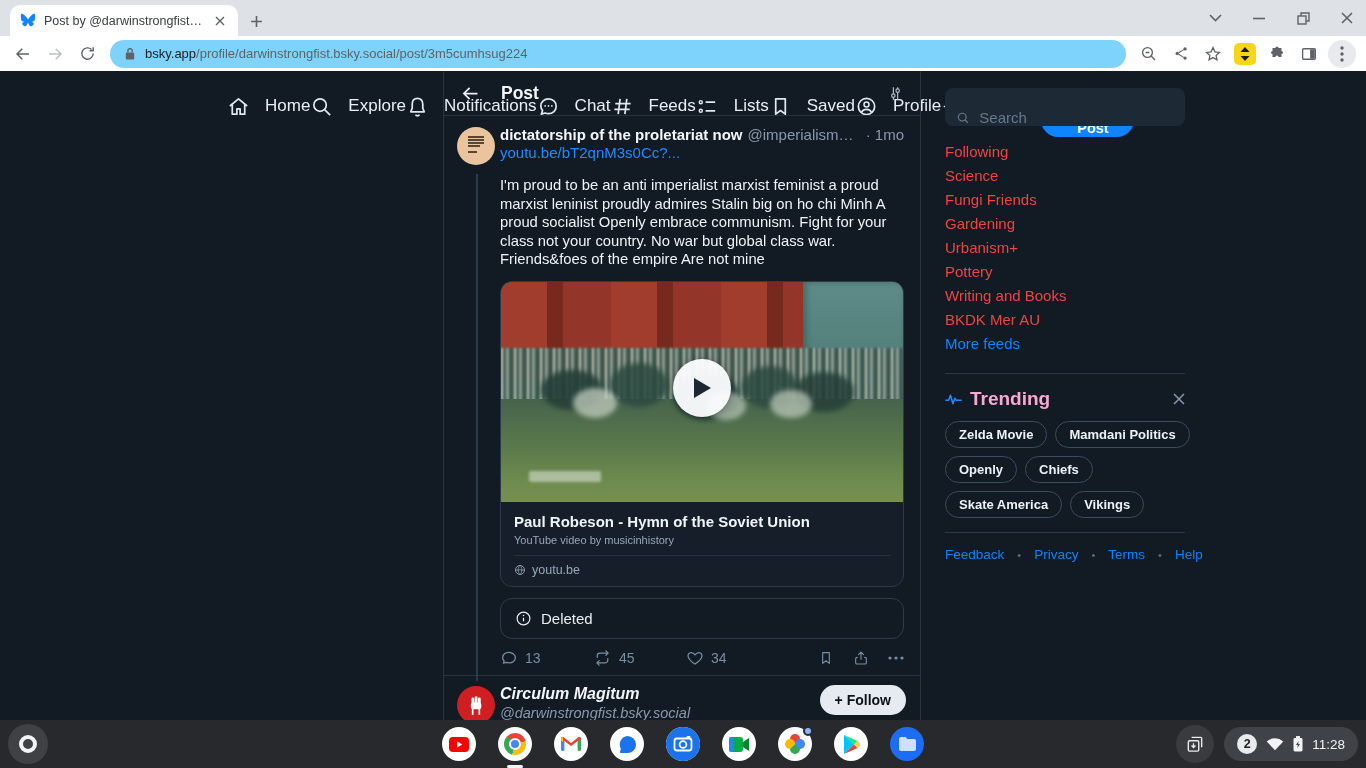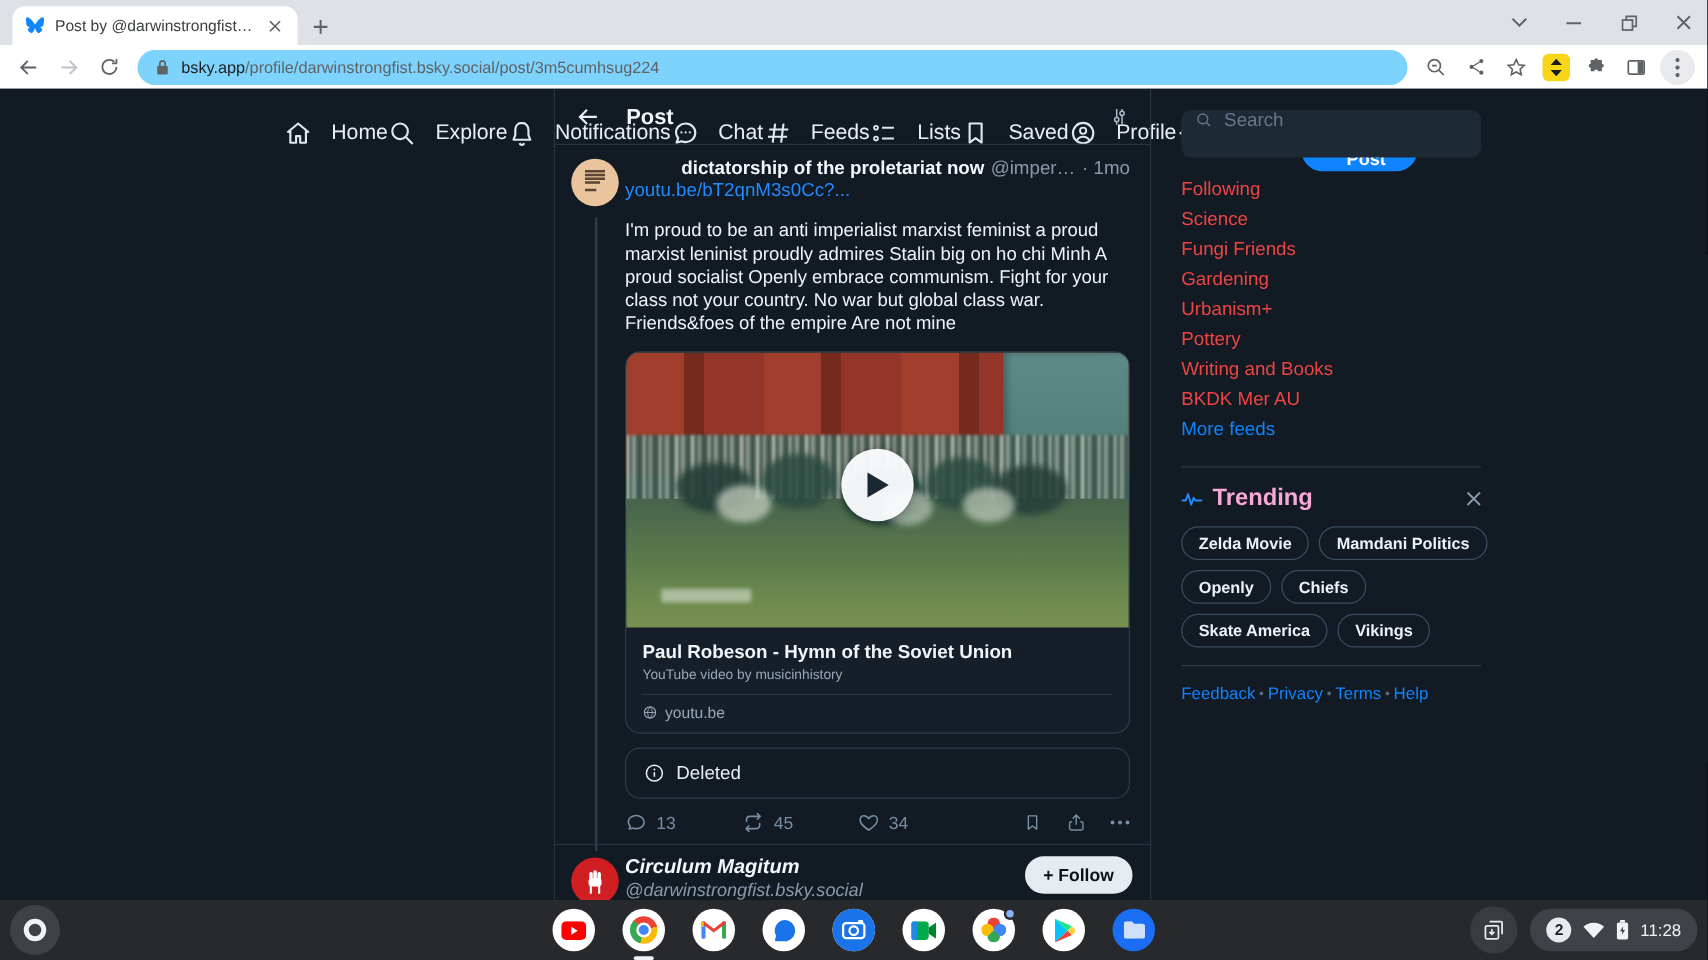--- a/index.html
+++ b/index.html
@@ -42,21 +42,21 @@
   .centercol { width:478px; flex-shrink:0; border-left:1px solid #27333f; border-right:1px solid #27333f; display:flex; flex-direction:column; overflow:hidden; }
   .post-hd { height:45px; flex-shrink:0; display:flex; align-items:center; gap:20px; padding:0 16px; border-bottom:1px solid #27333f; }
   .post-hd-title { color:#f3f6fa; font-size:17.5px; font-weight:700; flex:1; }
   .icbtn { color:#aebbcb; display:flex; align-items:center; justify-content:center; cursor:pointer; }
 
   .post1 { position:relative; padding:10px 16px 8px 56px; }
   .thread-line { position:absolute; left:32px; top:58px; bottom:-6px; width:2px; background:#2c3b4a; }
   .p1-avatar { position:absolute; left:13px; top:11px; width:38px; height:38px; border-radius:50%; background:#e9c49c; overflow:hidden; }
   .p1-avatar i { position:absolute; left:11px; display:block; width:16px; height:1.5px; background:#5a4633; }
   .byline { display:flex; align-items:baseline; gap:5px; white-space:nowrap; overflow:hidden; font-size:15px; }
-  .byline .nm { color:#f3f6fa; font-weight:700;margin-left:45px; }
+  .byline .nm { color:#f3f6fa; font-weight:700; }
   .byline .hd { color:#8999ab; overflow:hidden; text-overflow:ellipsis; }
   .byline .age { color:#8999ab; }
   .postlink { color:#208bfe; font-size:15px; margin-top:1px; cursor:pointer; }
   .body1 { margin-top:15px; color:#eef3f8; font-size:14.8px; line-height:18.6px; }
 
   .embed { margin-top:12px; border:1px solid #2c3b4a; border-radius:12px; overflow:hidden; background:#151e29; cursor:pointer; }
   .thumb { position:relative; height:220px; overflow:hidden; background:#4c6b52; }
   .thumb > div, .thumb > i { position:absolute; }
   .th-sky { inset:0 0 55% 0; background:repeating-linear-gradient(90deg,#a03d2c 0 46px,#762a1e 46px 62px,#933629 62px 110px); }
   .th-bld { right:0; top:0; width:25%; height:54%; background:linear-gradient(180deg,#5e8b88 0%,#517e78 70%,#4a6e66 100%); box-shadow:inset 3px 0 6px rgba(0,0,0,.25); }
@@ -79,32 +79,32 @@
   .post2 { position:relative; padding:9px 16px 0 16px; }
   .p2-avatar { position:absolute; left:13px; top:10px; width:38px; height:38px; border-radius:50%; background:#cf1f23; display:flex; align-items:center; justify-content:center; }
   .p2-head { padding-left:40px; min-height:40px;font-style:italic; }
   .p2-name { color:#f3f6fa; font-size:16px; font-weight:700; }
   .p2-handle { color:#8999ab; font-size:14.5px; margin-top:2px; }
   .followbtn { position:absolute; right:14px; top:9px; background:#e6ebf2; color:#0c1117; font-size:14px; font-weight:600; border-radius:17px; padding:7px 15px; cursor:pointer; }
 
   
   .rightcol { flex:1; padding:17px 0 0 24px; }
   .rc-inner { width:240px; }
-  .searchbox { width:240px; height:38px; background:#1e2936; border-radius:8px; display:flex; align-items:flex-start; padding:0 11px; gap:9px; }
+  .searchbox { width:240px; height:38px; background:#1e2936; border-radius:8px; display:flex; align-items:flex-end; padding:0 11px; gap:9px; }
   .searchbox input { background:transparent; border:none; outline:none; color:#dfe7f0; font-size:15px; width:100%; font-family:"Liberation Sans",sans-serif; }
   .searchbox input::placeholder { color:#66788d; }
   .feeds { margin-top:17px; display:flex; flex-direction:column; }
   .feedlink { color:#ef4444; font-size:15px; height:24px; cursor:pointer; }
   .morefeeds { color:#1083fe; font-size:15px; height:24px; margin-top:0px; cursor:pointer; }
   .rc-div { border-top:1px solid #2b3846; margin:14px 0; width:240px; }
   .trend-hd { display:flex; align-items:center; gap:8px; }
   .trend-title { color:#f9a8d4; font-size:19px; font-weight:700; flex:1; }
   .pills { margin-top:11px; width:246px; display:flex; flex-wrap:wrap; gap:8px 8px; }
   .pill { border:1px solid #3b4d61; border-radius:14px; height:27px; display:flex; align-items:center; padding:0 13px; color:#edf2f8; font-size:13px; font-weight:700; cursor:pointer; white-space:nowrap; }
-  .footlinks { display:flex; align-items:center; gap:3px; font-size:13.5px; }
+  .footlinks { display:flex; align-items:center; gap:13px; font-size:13.5px; }
   .footlinks a { color:#1083fe; text-decoration:none; cursor:pointer; }
   .footlinks .dot { color:#5a6b7d; font-size:11px; }
 
   
   .shelf { height:48px; background:#28292c; display:flex; align-items:center; padding:0 8px; flex-shrink:0; position:relative; }
   .launcher { width:40px; height:40px; border-radius:50%; background:#404144; display:flex; align-items:center; justify-content:center; cursor:pointer; }
   .launcher i { width:18px; height:18px; border-radius:50%; border:4px solid #f1f3f4; }
   .apps { position:absolute; left:50%; transform:translateX(-50%); display:flex; align-items:center; gap:22px; }
   .app { width:34px; height:34px; border-radius:50%; background:#fff; display:flex; align-items:center; justify-content:center; position:relative; cursor:pointer; }
   .app .notif { position:absolute; right:-1px; top:-1px; width:10px; height:10px; border-radius:50%; background:#8ab4f8; border:2px solid #28292c; }

